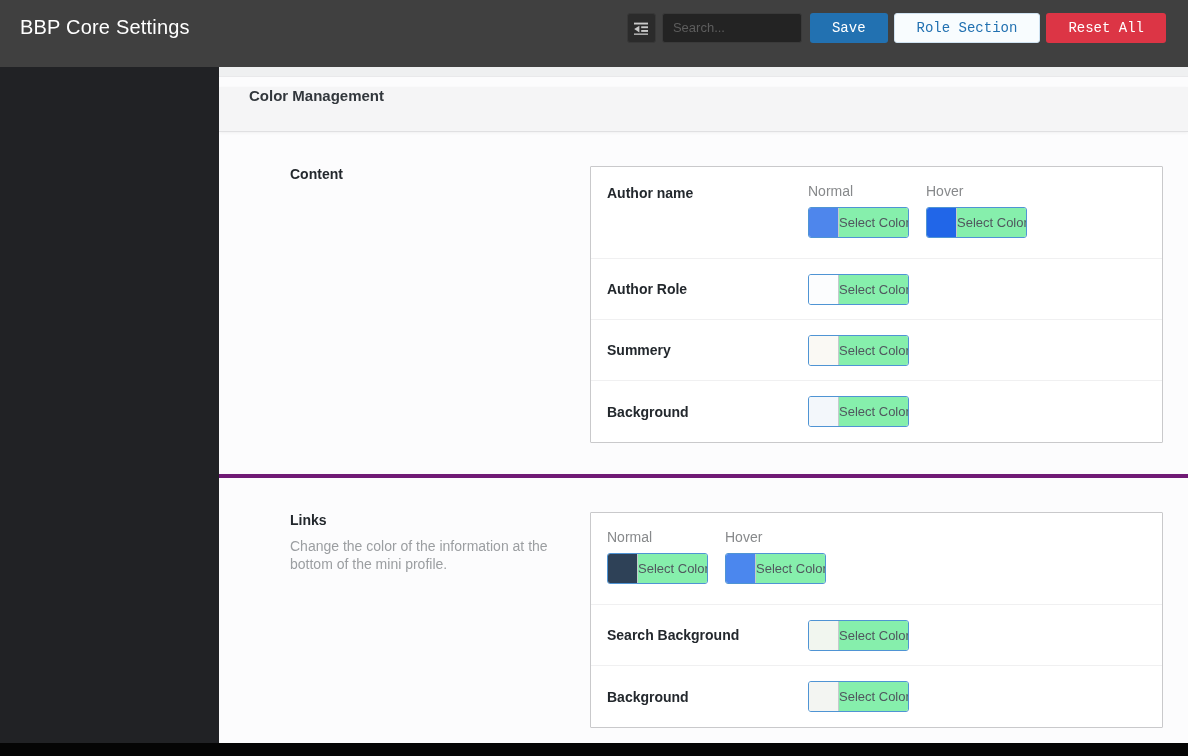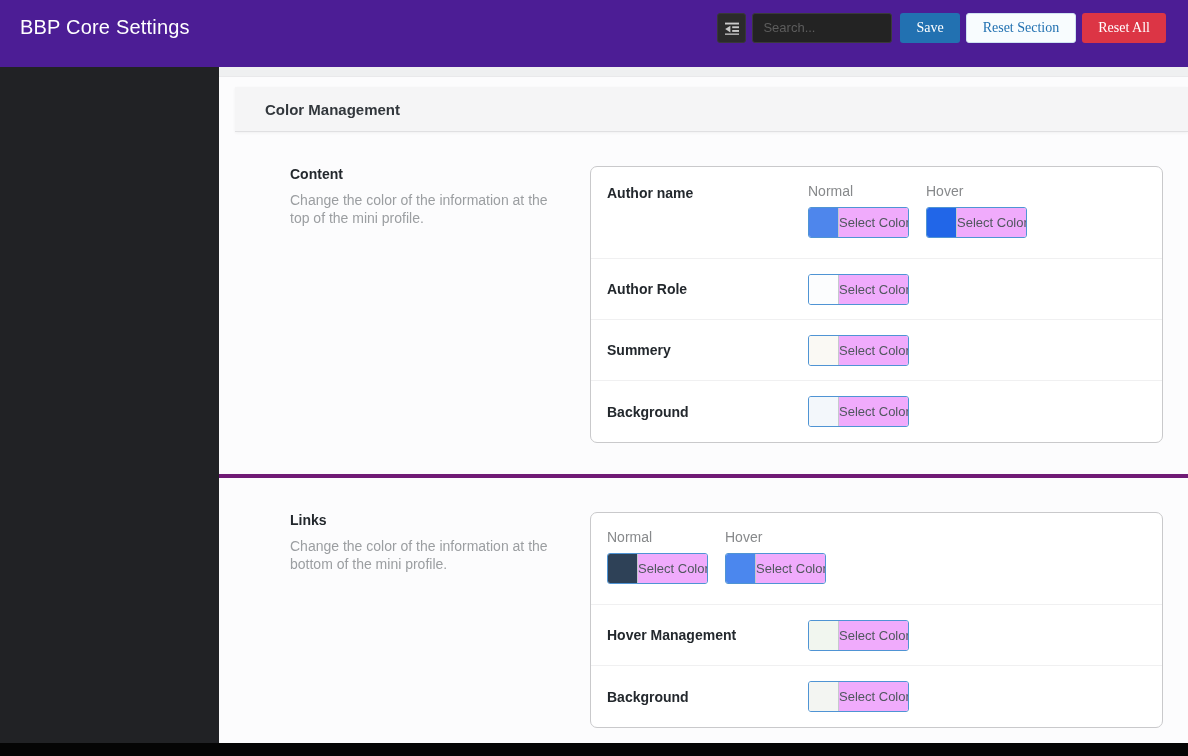--- a/index.html
+++ b/index.html
@@ -6,21 +6,21 @@
   html,body { width:1188px; height:756px; overflow:hidden; }
   body {
     font-family:"Liberation Sans", sans-serif;
     background:#ffffff;
     position:relative;
   }
 
   
   .header {
     position:absolute; top:0; left:0; width:1188px; height:67px;
-    background:#4c1d95;
+    background:#404040;
     display:flex; align-items:center;
     padding:0 22px 12px 20px;
     z-index:5;
   }
   .header-title {
     color:#ffffff; font-size:20px; font-weight:400; letter-spacing:.2px;
   }
   .header-right {
     margin-left:auto; display:flex; align-items:center; gap:6px;
   }
@@ -30,21 +30,21 @@
     cursor:pointer;
   }
   .search-input {
     width:140px; height:30px; background:#232323; border:1px solid #3a3a3a;
     border-radius:3px; color:#cccccc; font-size:13px; padding:0 10px;
     outline:none; margin-right:2px;
   }
   .search-input::placeholder { color:#5d5d5d; }
   .btn {
     height:30px; border:none; border-radius:3px; font-size:14px;
-    padding:0 16px; cursor:pointer; font-family:Liberation Serif, serif;
+    padding:0 22px; cursor:pointer; font-family:Liberation Mono, monospace;
   }
   .btn-save { background:#2271b1; color:#ffffff; }
   .btn-reset-section { background:#f8fcfe; color:#2271b1; border:1px solid #cfe2f1; }
   .btn-reset-all { background:#dc3545; color:#ffffff; }
 
   
   .sidebar {
     position:absolute; top:67px; left:0; width:219px; height:676px;
     background:#212225;
   }
@@ -57,55 +57,55 @@
   .main {
     position:absolute; top:67px; left:219px; width:969px; height:676px;
     background:#fcfcfd; overflow:hidden;
   }
   .pre-strip { height:10px; background:#eff0f1; border-bottom:1px solid #e9e9eb; }
   .pre-gap   { height:10px; background:#fcfcfd; }
   .section-header-band {
     height:45px; background:#f5f5f6;
     border-bottom:1px solid #e0e0e2;
     box-shadow:0 1px 3px rgba(0,0,0,0.05);
-    display:flex; align-items:center; padding:0 30px;margin-left:16px;
+    display:flex; padding:0 30px;
   }
   .section-header-band span {
     font-size:15px; font-weight:700; color:#32373c;
   }
 
   .section { display:flex; padding:34px 25px 31px 30px; }
   .section + .section { border-top:4px solid #701a75; }
   .section-info { width:300px; flex-shrink:0; padding-right:18px;margin-left:41px; }
   .section-info h3 { font-size:14px; font-weight:700; color:#23282d; margin-bottom:9px; }
   .section-info p  { font-size:14px; color:#9b9ea1; line-height:1.32; max-width:278px; }
 
   .panel {
-    flex:1; background:#ffffff; border:1px solid #c9c9cb; border-radius:7px;
+    flex:1; background:#ffffff; border:1px solid #c9c9cb; border-radius:1px;
   }
   .row {
     display:flex; align-items:center; padding:14px 16px; min-height:61px;
     border-bottom:1px solid #f0f0f1;
   }
   .row:last-child { border-bottom:none; }
   .row.with-states { align-items:flex-start; padding-top:16px; padding-bottom:20px; }
   .row-label { width:201px; flex-shrink:0; font-size:14px; font-weight:700; color:#23282d; }
   .row.with-states .row-label { padding-top:2px; }
   .controls { display:flex; gap:17px; }
   .picker-group { display:flex; flex-direction:column; }
   .state-label { font-size:14px; color:#87898b; margin-bottom:8px; min-height:16px; }
   .wp-color-btn {
     display:flex; align-items:stretch; width:101px; height:31px;
     border:1px solid #4f94d4; border-radius:3px; background:#f6f7f7;
     padding:0; overflow:hidden; cursor:pointer;
   }
   .swatch { width:30px; flex-shrink:0; border-right:1px solid #c5cacd; }
   .wp-label {
     flex:1; display:flex; align-items:center; justify-content:center;
-    font-size:13px; color:#50575e; background:#f0abfc; white-space:nowrap;
+    font-size:13px; color:#50575e; background:#86efac; white-space:nowrap;
   }
 </style>
 </head>
 <body>
 
 <div class="header">
   <div class="header-title">BBP Core Settings</div>
   <div class="header-right">
     <button class="toggle-btn">
       <span style="display:flex;">
@@ -113,38 +113,37 @@
           <rect x="1" y="2.6" width="14" height="1.9"></rect>
           <rect x="8.2" y="6.3" width="6.8" height="1.9"></rect>
           <rect x="8.2" y="10" width="6.8" height="1.9"></rect>
           <rect x="1" y="13.5" width="14" height="1.3"></rect>
           <path d="M6.4 5.8 L6.4 12.4 L1.2 9.1 Z"></path>
         </svg>
       </span>
     </button>
     <input class="search-input" type="text" placeholder="Search..." style="">
     <button class="btn btn-save">Save</button>
-    <button class="btn btn-reset-section">Reset Section</button>
+    <button class="btn btn-reset-section">Role Section</button>
     <button class="btn btn-reset-all">Reset All</button>
   </div>
 </div>
 
 <div class="sidebar"></div>
 
 <div class="main">
   <div class="pre-strip"></div>
   <div class="pre-gap"></div>
   <div class="section-header-band">
     <span>Color Management</span>
   </div>
   <div id="sections">
       <div class="section">
         <div class="section-info">
           <h3>Content</h3>
-          <p>Change the color of the information at the top of the mini profile.</p>
         </div>
         <div class="panel">
           <div class="row with-states">
             <div class="row-label">Author name</div>
             <div class="controls">
               <div class="picker-group">
                 <div class="state-label">Normal</div>
                 <button class="wp-color-btn">
                   <span class="swatch" style="background: rgb(78, 134, 236);"></span>
                   <span class="wp-label">Select Color</span>
@@ -212,21 +211,21 @@
               <div class="picker-group">
                 <div class="state-label">Hover</div>
                 <button class="wp-color-btn">
                   <span class="swatch" style="background: rgb(75, 135, 238);"></span>
                   <span class="wp-label">Select Color</span>
                 </button>
               </div>
             </div>
           </div>
           <div class="row">
-            <div class="row-label">Hover Management</div>
+            <div class="row-label">Search Background</div>
             <div class="controls">
               <div class="picker-group">
                 <button class="wp-color-btn">
                   <span class="swatch" style="background: rgb(241, 246, 239);"></span>
                   <span class="wp-label">Select Color</span>
                 </button>
               </div>
             </div>
           </div>
           <div class="row">

